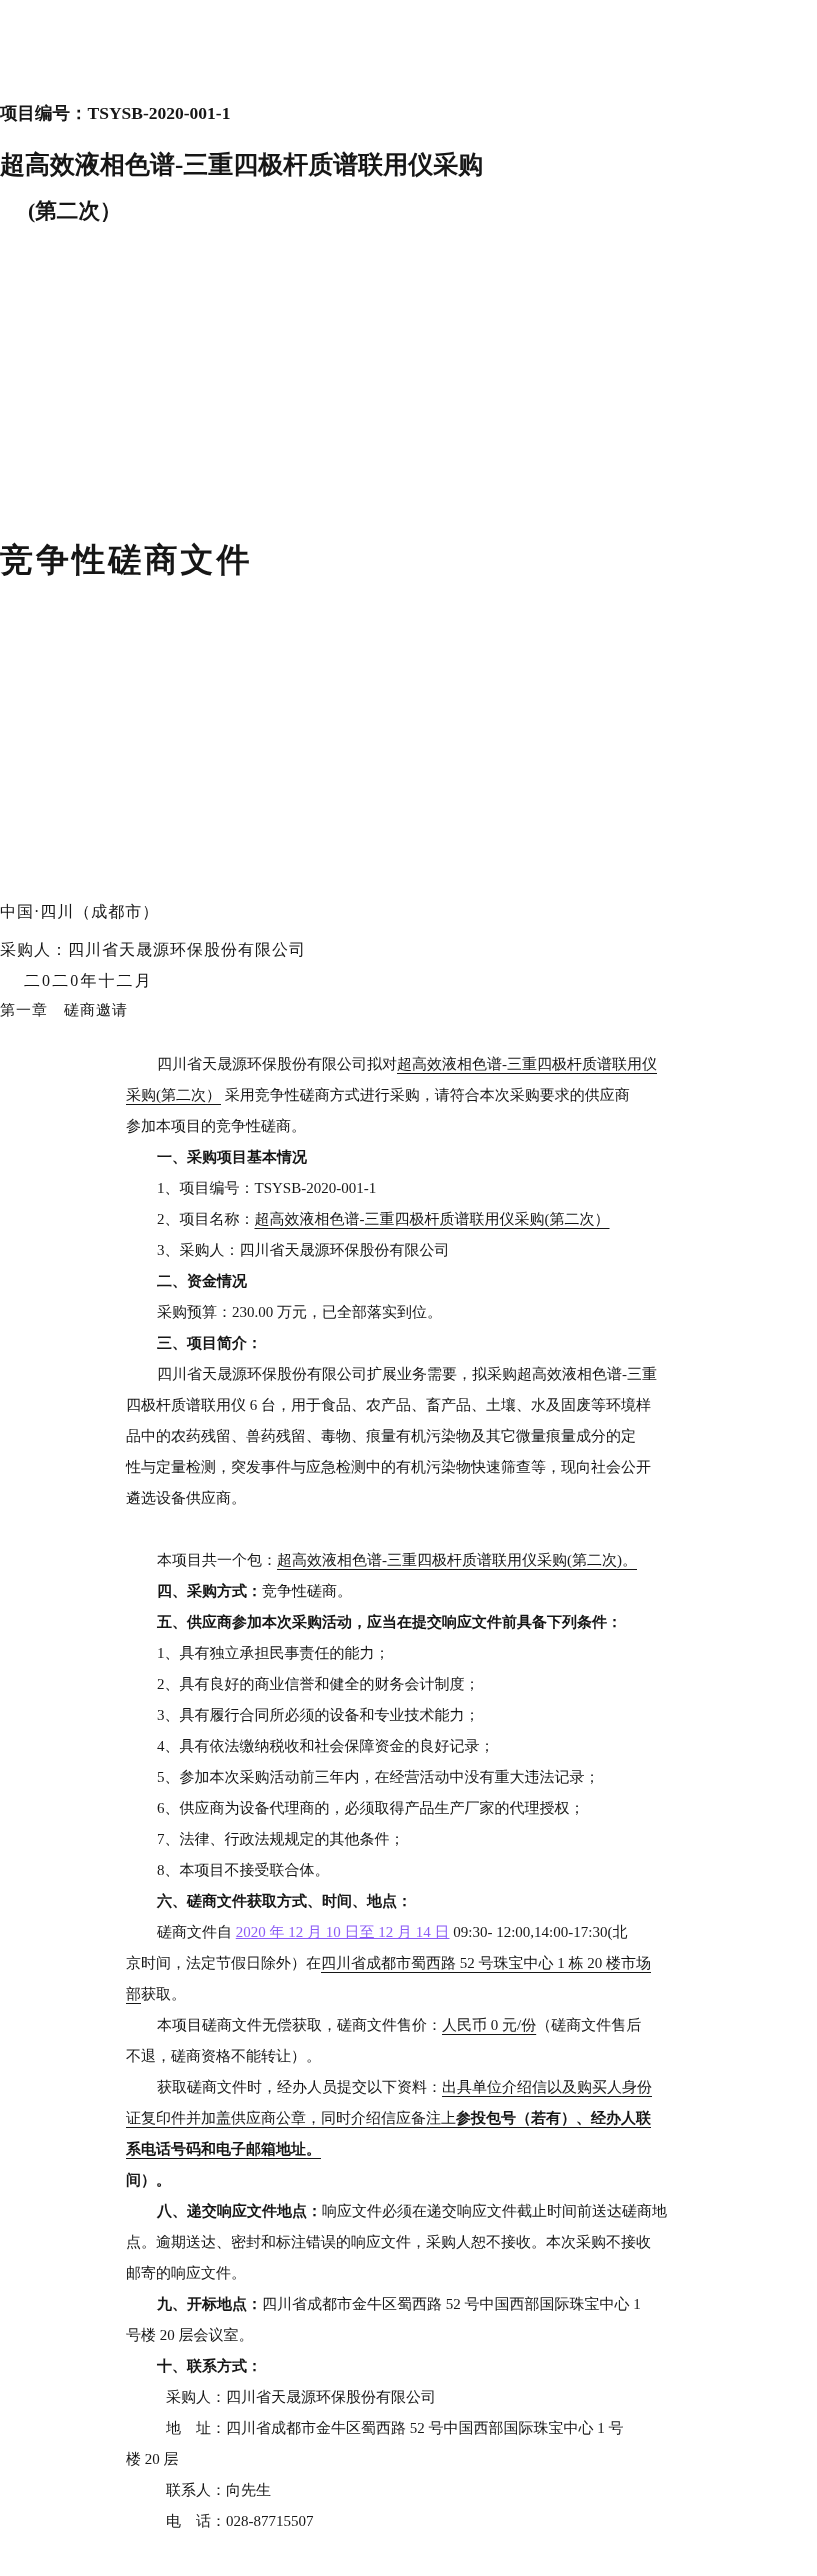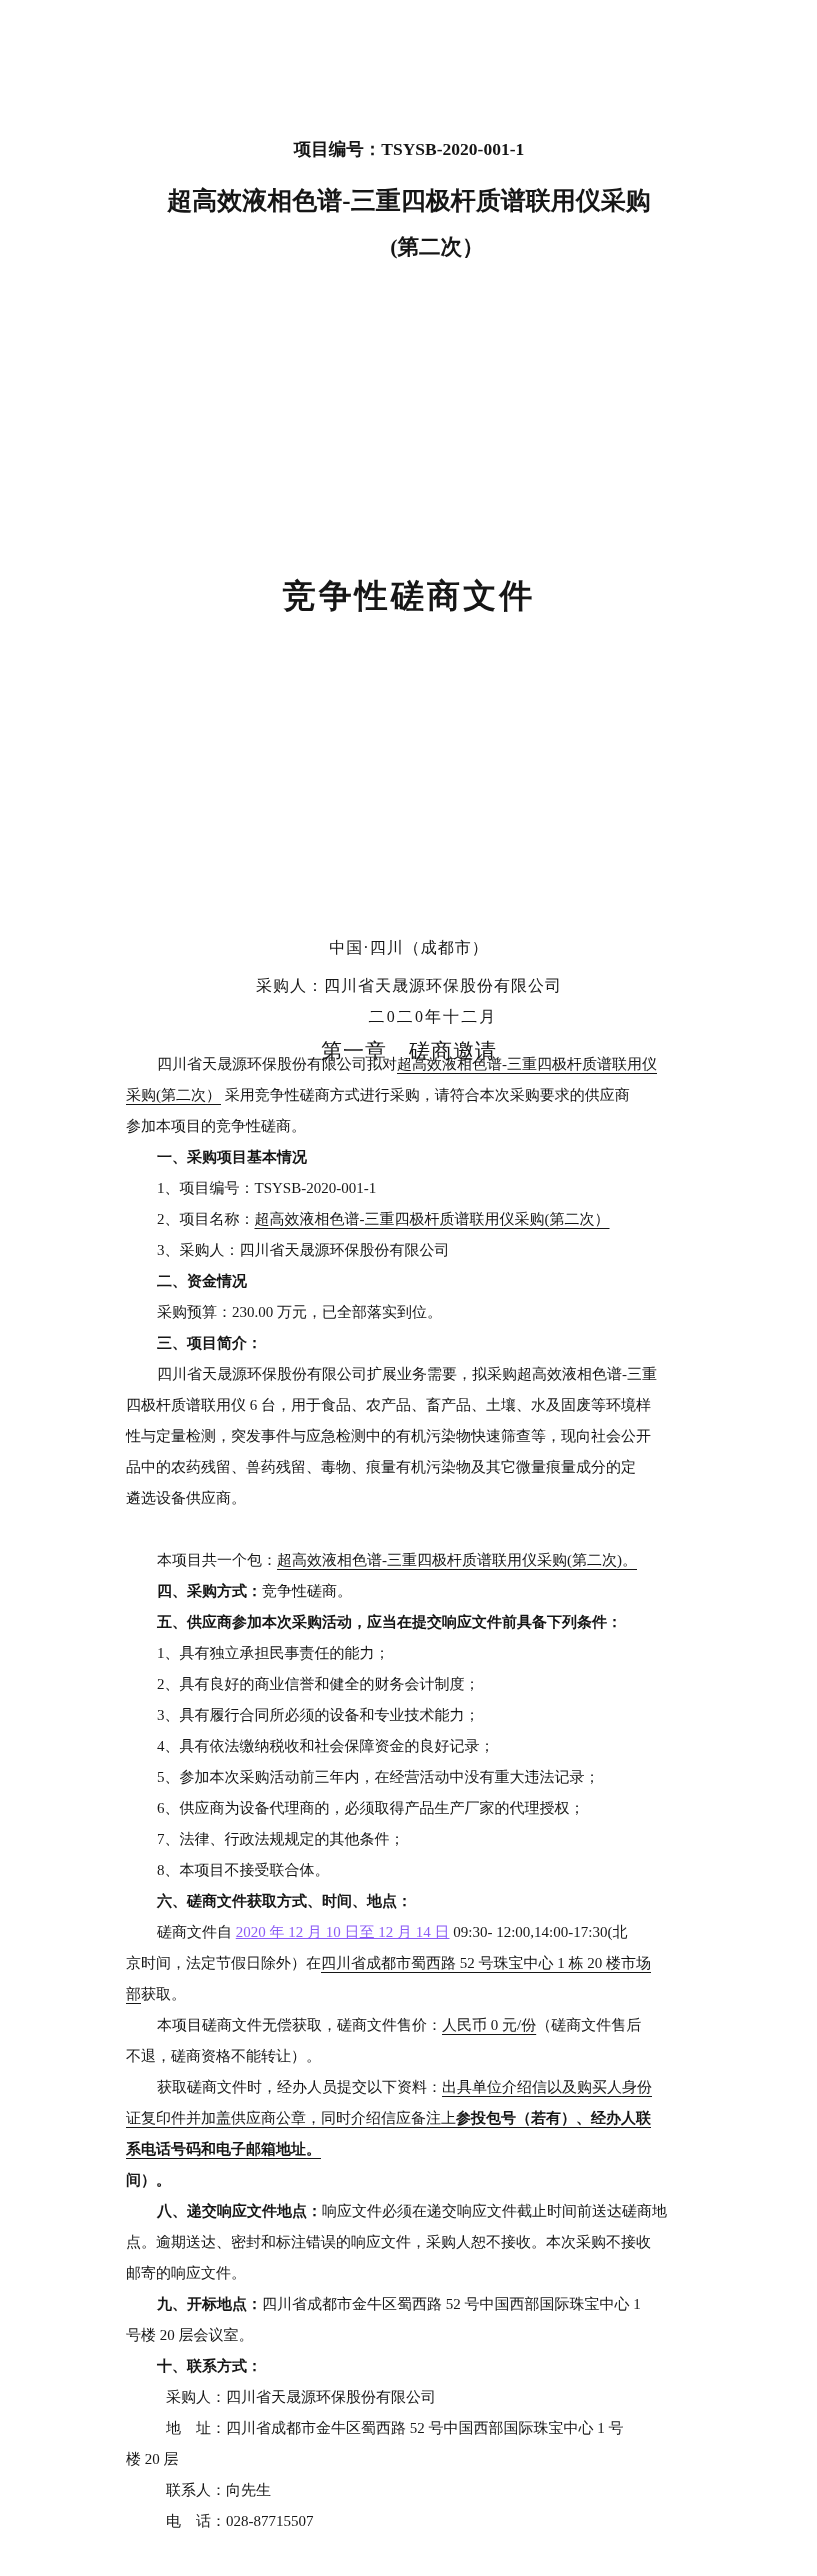--- a/index.html
+++ b/index.html
@@ -10,32 +10,31 @@
     background:#ffffff;
     color:#161616;
     font-family:"Liberation Serif","DejaVu Serif",serif;
     overflow:hidden;
     margin:0 auto;
   }
   .centered{
     position:absolute;
     left:0;
     width:100%;
-    text-align:center;
+    text-align:left;
     white-space:nowrap;
-    margin-top:36px;
   }
   .cover-proj   {top:101px;  font-size:17.5px; font-weight:bold;}
   .cover-title1 {top:148px;  font-size:25px; font-weight:bold;}
   .cover-title2 {top:196px;  font-size:21.6px; font-weight:bold;padding-left:28px;}
   .doc-type     {top:538px; font-size:33px; font-weight:bold; letter-spacing:3.1px;}
   .cover-loc    {top:902px; font-size:16px; letter-spacing:1px;}
   .cover-buyer  {top:940px; font-size:16px; letter-spacing:1px;}
   .cover-date   {top:971px; font-size:16px; letter-spacing:2.1px;padding-left:24px;}
-  .chapter      {top:1001px; font-size:21px; letter-spacing:1px;}
+  .chapter      {top:1001px; font-size:15px; letter-spacing:1px;}
 
   .body-lines{
     position:absolute;
     top:1049px;
     left:126px;
     width:569px;
   }
   .line{
     height:31px;
     line-height:31px;
@@ -80,22 +79,22 @@
       <div class="line"><span>参加本项目的竞争性磋商。</span></div>
       <div class="line ind1"><span class="b">一、采购项目基本情况</span></div>
       <div class="line ind1"><span>1、项目编号：TSYSB-2020-001-1</span></div>
       <div class="line ind1"><span>2、项目名称：</span><span class="u">超高效液相色谱-三重四极杆质谱联用仪采购(第二次）</span></div>
       <div class="line ind1"><span>3、采购人：四川省天晟源环保股份有限公司</span></div>
       <div class="line ind1"><span class="b">二、资金情况</span></div>
       <div class="line ind1"><span>采购预算：230.00 万元，已全部落实到位。</span></div>
       <div class="line ind1"><span class="b">三、项目简介：</span></div>
       <div class="line ind1"><span>四川省天晟源环保股份有限公司扩展业务需要，拟采购超高效液相色谱-三重</span></div>
       <div class="line"><span>四极杆质谱联用仪 6 台，用于食品、农产品、畜产品、土壤、水及固废等环境样</span></div>
+      <div class="line"><span>品中的农药残留、兽药残留、毒物、痕量有机污染物及其它微量痕量成分的定</span></div>
       <div class="line"><span>性与定量检测，突发事件与应急检测中的有机污染物快速筛查等，现向社会公开</span></div>
-      <div class="line"><span>品中的农药残留、兽药残留、毒物、痕量有机污染物及其它微量痕量成分的定</span></div>
       <div class="line"><span>遴选设备供应商。</span></div>
       <div class="line"></div>
       <div class="line ind1"><span>本项目共一个包：</span><span class="u">超高效液相色谱-三重四极杆质谱联用仪采购(第二次)。</span></div>
       <div class="line ind1"><span class="b">四、采购方式：</span><span>竞争性磋商。</span></div>
       <div class="line ind1"><span class="b">五、供应商参加本次采购活动，应当在提交响应文件前具备下列条件：</span></div>
       <div class="line ind1"><span>1、具有独立承担民事责任的能力；</span></div>
       <div class="line ind1"><span>2、具有良好的商业信誉和健全的财务会计制度；</span></div>
       <div class="line ind1"><span>3、具有履行合同所必须的设备和专业技术能力；</span></div>
       <div class="line ind1"><span>4、具有依法缴纳税收和社会保障资金的良好记录；</span></div>
       <div class="line ind1"><span>5、参加本次采购活动前三年内，在经营活动中没有重大违法记录；</span></div>

